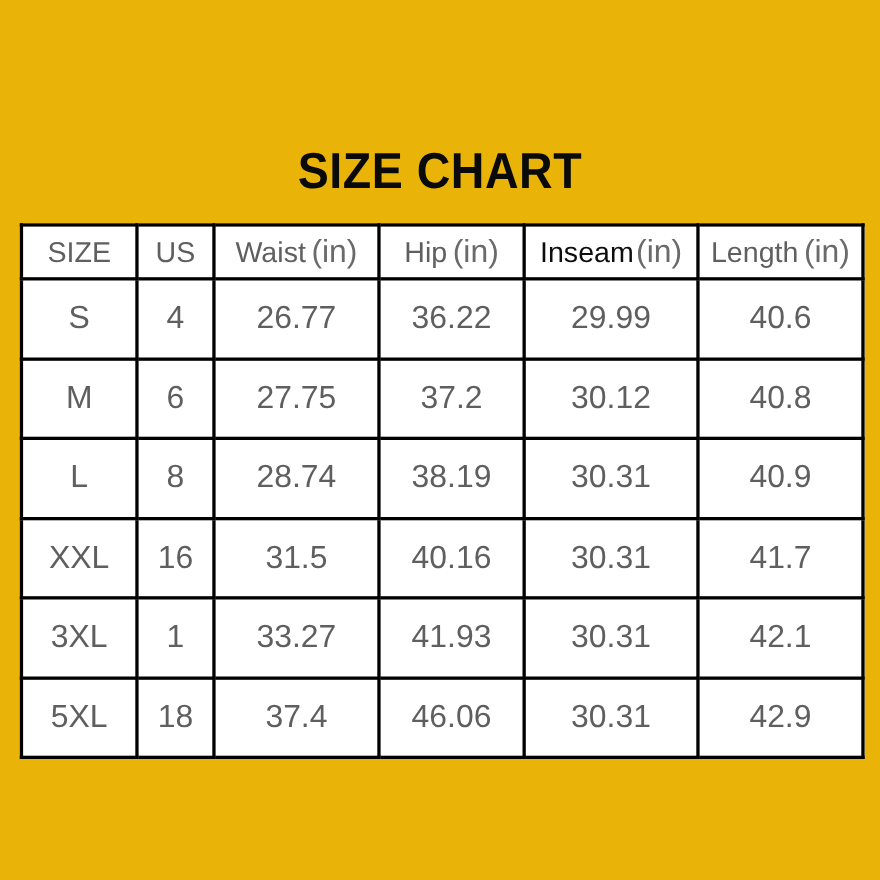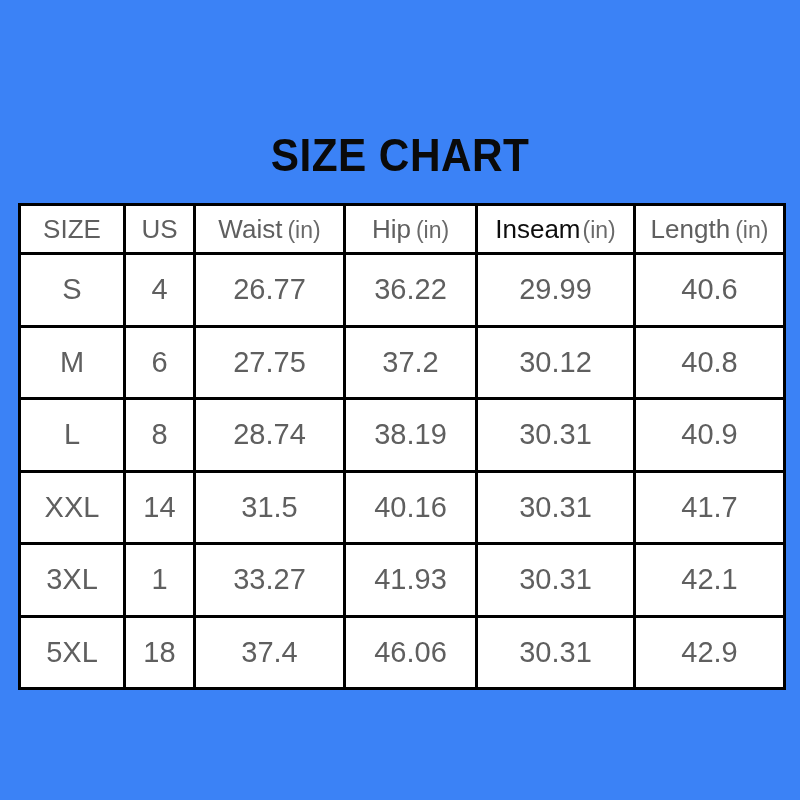--- a/index.html
+++ b/index.html
@@ -9,21 +9,21 @@
     height: 800px;
     background: #ffffff;
     font-family: "Liberation Sans", sans-serif;
     overflow: hidden;
   }
 
   .page {
     position: relative;
     width: 800px;
     height: 800px;
-    background: #3b82f6;
+    background: #eab308;
   }
 
   .title {
     position: absolute;
     top: 131px;
     left: 0;
     width: 800px;
     text-align: center;
     font-size: 46px;
     line-height: 48px;
@@ -72,21 +72,21 @@
   .hdr-label { color: #5f5f5f; margin-top: 38px; }
 
   
   th .hdr-label.inseam {
     color: #0d0d0d;
     font-stretch: normal;
   }
 
   .hdr-unit {
     color: #6a6a6a;
-    font-size: 23px;
+    font-size: 29px;
     margin-left: 5px;
   }
 
   th .hdr-unit.inseam { margin-left: 2px; }
 </style>
 </head>
 <body>
 
 <div class="page">
 
@@ -143,21 +143,21 @@
         <tr>
           <td>L</td>
           <td>8</td>
           <td>28.74</td>
           <td>38.19</td>
           <td>30.31</td>
           <td>40.9</td>
         </tr>
         <tr>
           <td>XXL</td>
-          <td>14</td>
+          <td>16</td>
           <td>31.5</td>
           <td>40.16</td>
           <td>30.31</td>
           <td>41.7</td>
         </tr>
         <tr>
           <td>3XL</td>
           <td>1</td>
           <td>33.27</td>
           <td>41.93</td>

